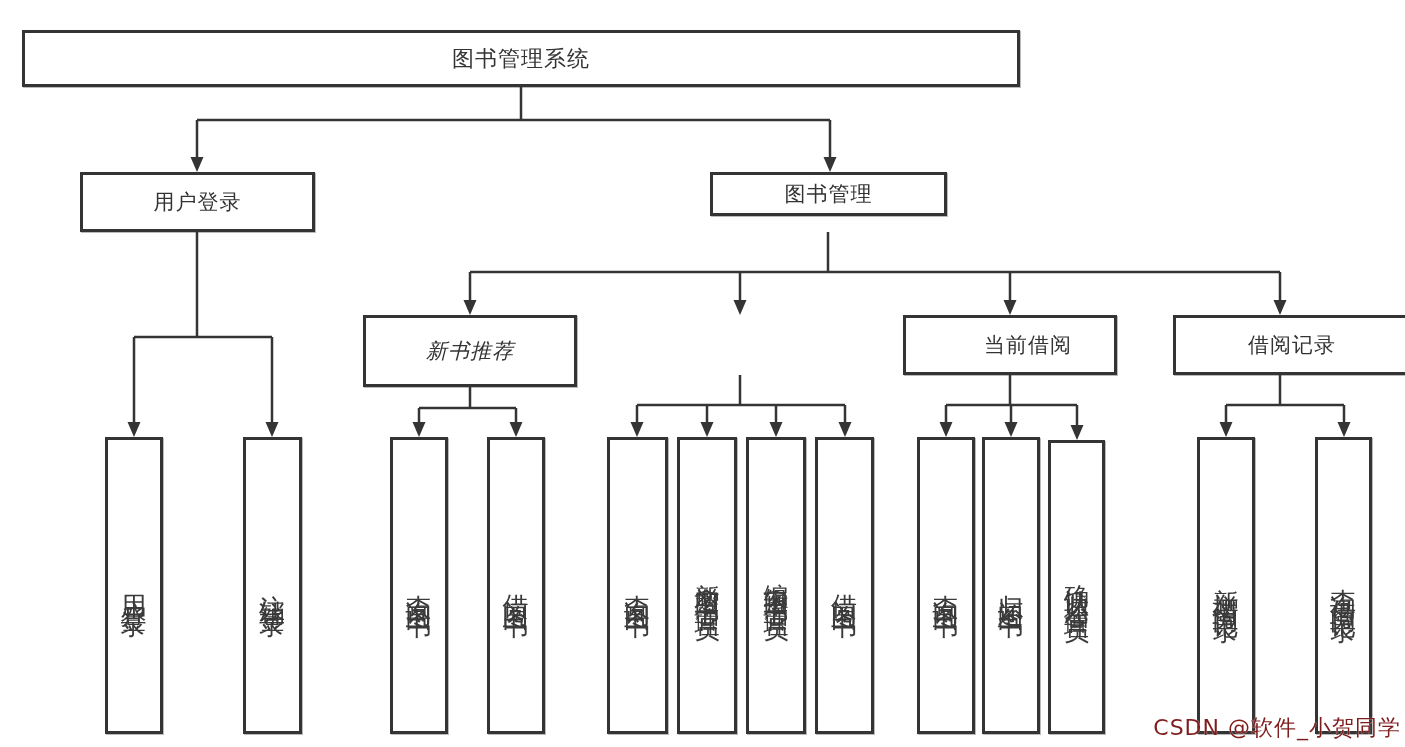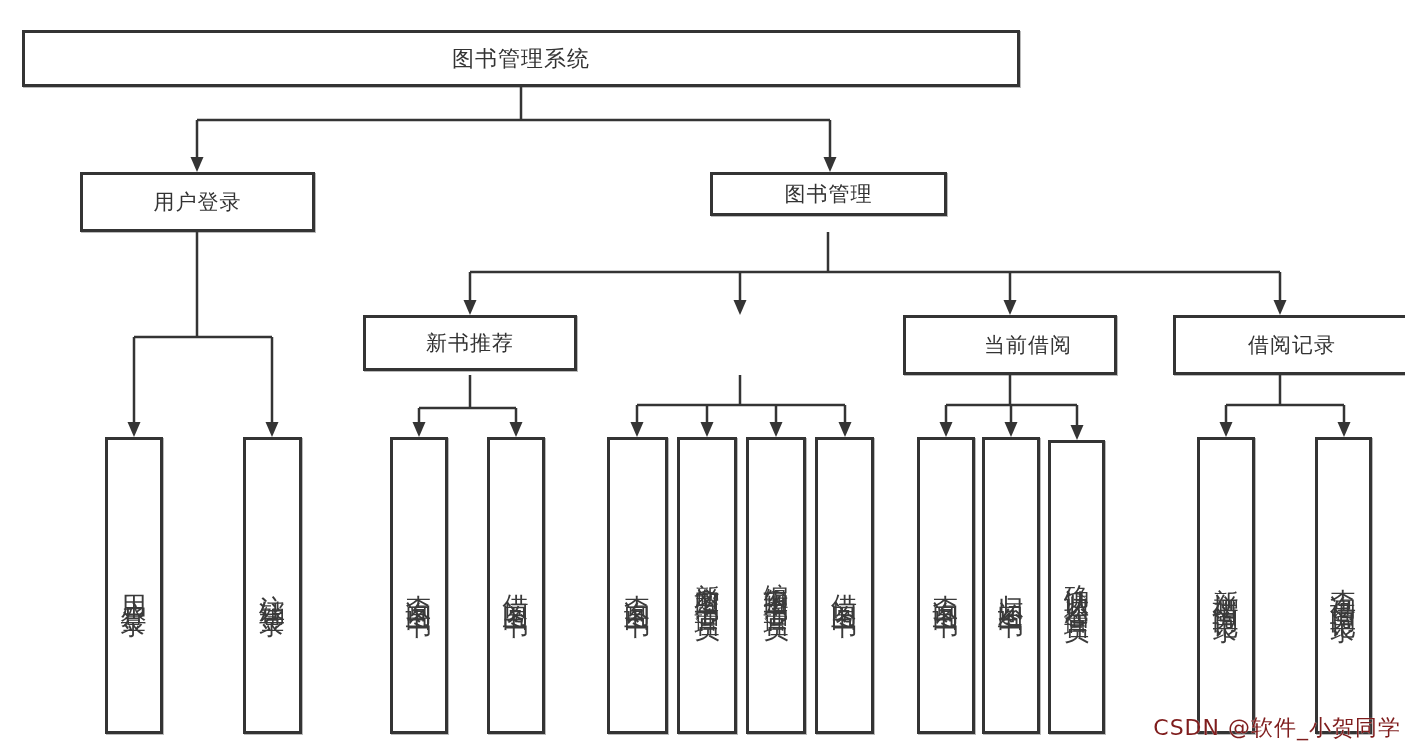--- a/index.html
+++ b/index.html
@@ -28,21 +28,21 @@
     justify-content: center;
     font-size: 21px;
     letter-spacing: 1px;
     color: #333333;
     z-index: 2;
     box-shadow: 1px 1px 0 rgba(60,60,60,0.35);
   }
   .root-box   { left: 22px;   top: 13px;  width: 998px; height: 57px; font-size: 22px; margin-top: 17px; }
   .box-user   { left: 80px;   top: 172px; width: 235px; height: 60px; }
   .box-book   { left: 710px;  top: 172px; width: 237px; height: 44px; }
-  .box-sec0   { left: 363px;  top: 315px; width: 214px; height: 56px; }
+  .box-sec0   { left: 363px;  top: 315px; width: 214px; height: 72px; font-style: italic; }
   .box-sec1   { left: 633px;  top: 315px; width: 214px; height: 60px; }
   .box-sec2   { left: 903px;  top: 315px; width: 214px; height: 60px; padding-left: 36px; }
   .box-sec3   { left: 1173px; top: 315px; width: 238px; height: 60px; }
   .leaf {
     position: absolute;
     top: 437px;
     height: 297px;
     box-sizing: border-box;
     border: 3px solid #343434;
     background: #ffffff;

